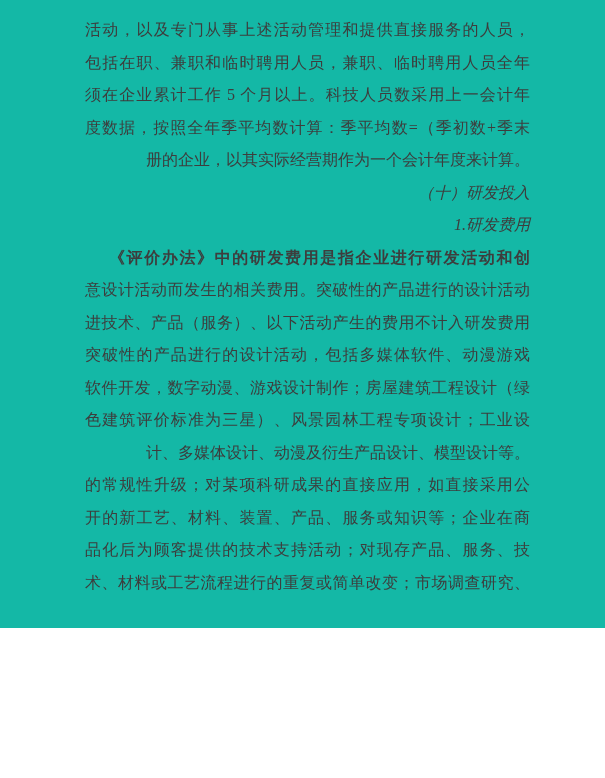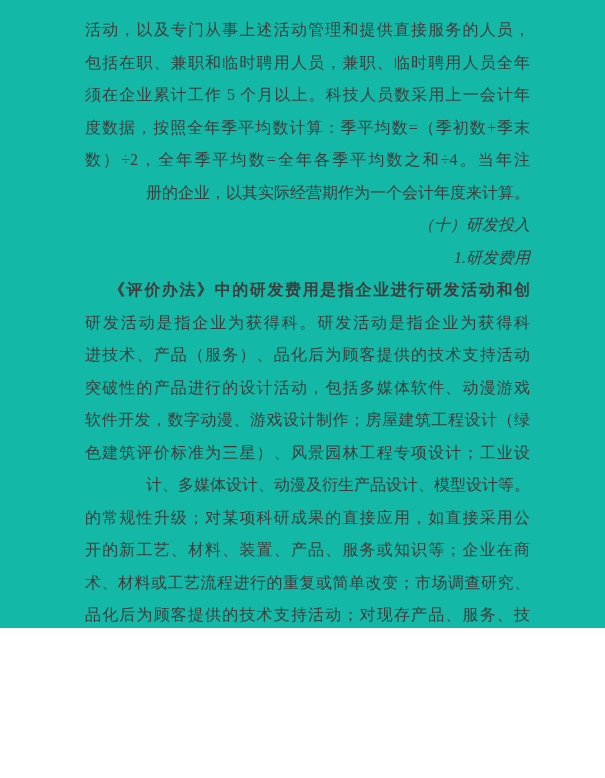--- a/index.html
+++ b/index.html
@@ -48,30 +48,29 @@
 </style>
 </head>
 <body>
 
 <div class="page">
   <div class="body-text">
     <div class="line j">活动，以及专门从事上述活动管理和提供直接服务的人员，</div>
     <div class="line j">包括在职、兼职和临时聘用人员，兼职、临时聘用人员全年</div>
     <div class="line j">须在企业累计工作 5 个月以上。科技人员数采用上一会计年</div>
     <div class="line j">度数据，按照全年季平均数计算：季平均数=（季初数+季末</div>
-    <div class="line j">数）÷2，全年季平均数=全年各季平均数之和÷4。当年注</div>
     <div class="line">册的企业，以其实际经营期作为一个会计年度来计算。</div>
     <div class="line ind2">（十）研发投入</div>
     <div class="line ind2">1.研发费用</div>
     <div class="line j ind15">《评价办法》中的研发费用是指企业进行研发活动和创</div>
-    <div class="line j">研发活动是指企业为获得科。研发活动是指企业为获得科</div>
-    <div class="line j">进技术、产品（服务）、品化后为顾客提供的技术支持活动</div>
+    <div class="line j">意设计活动而发生的相关费用。突破性的产品进行的设计活动</div>
+    <div class="line j">进技术、产品（服务）、以下活动产生的费用不计入研发费用</div>
     <div class="line j">突破性的产品进行的设计活动，包括多媒体软件、动漫游戏</div>
     <div class="line j">软件开发，数字动漫、游戏设计制作；房屋建筑工程设计（绿</div>
     <div class="line j">色建筑评价标准为三星）、风景园林工程专项设计；工业设</div>
     <div class="line">计、多媒体设计、动漫及衍生产品设计、模型设计等。</div>
     <div class="line j">的常规性升级；对某项科研成果的直接应用，如直接采用公</div>
     <div class="line j">开的新工艺、材料、装置、产品、服务或知识等；企业在商</div>
+    <div class="line j">品化后为顾客提供的技术支持活动；对现存产品、服务、技</div>
     <div class="line j">术、材料或工艺流程进行的重复或简单改变；市场调查研究、</div>
-    <div class="line j">品化后为顾客提供的技术支持活动；对现存产品、服务、技</div>
   </div>
   <div class="footer">— 10 —</div>
 </div>
 
 </body></html>

